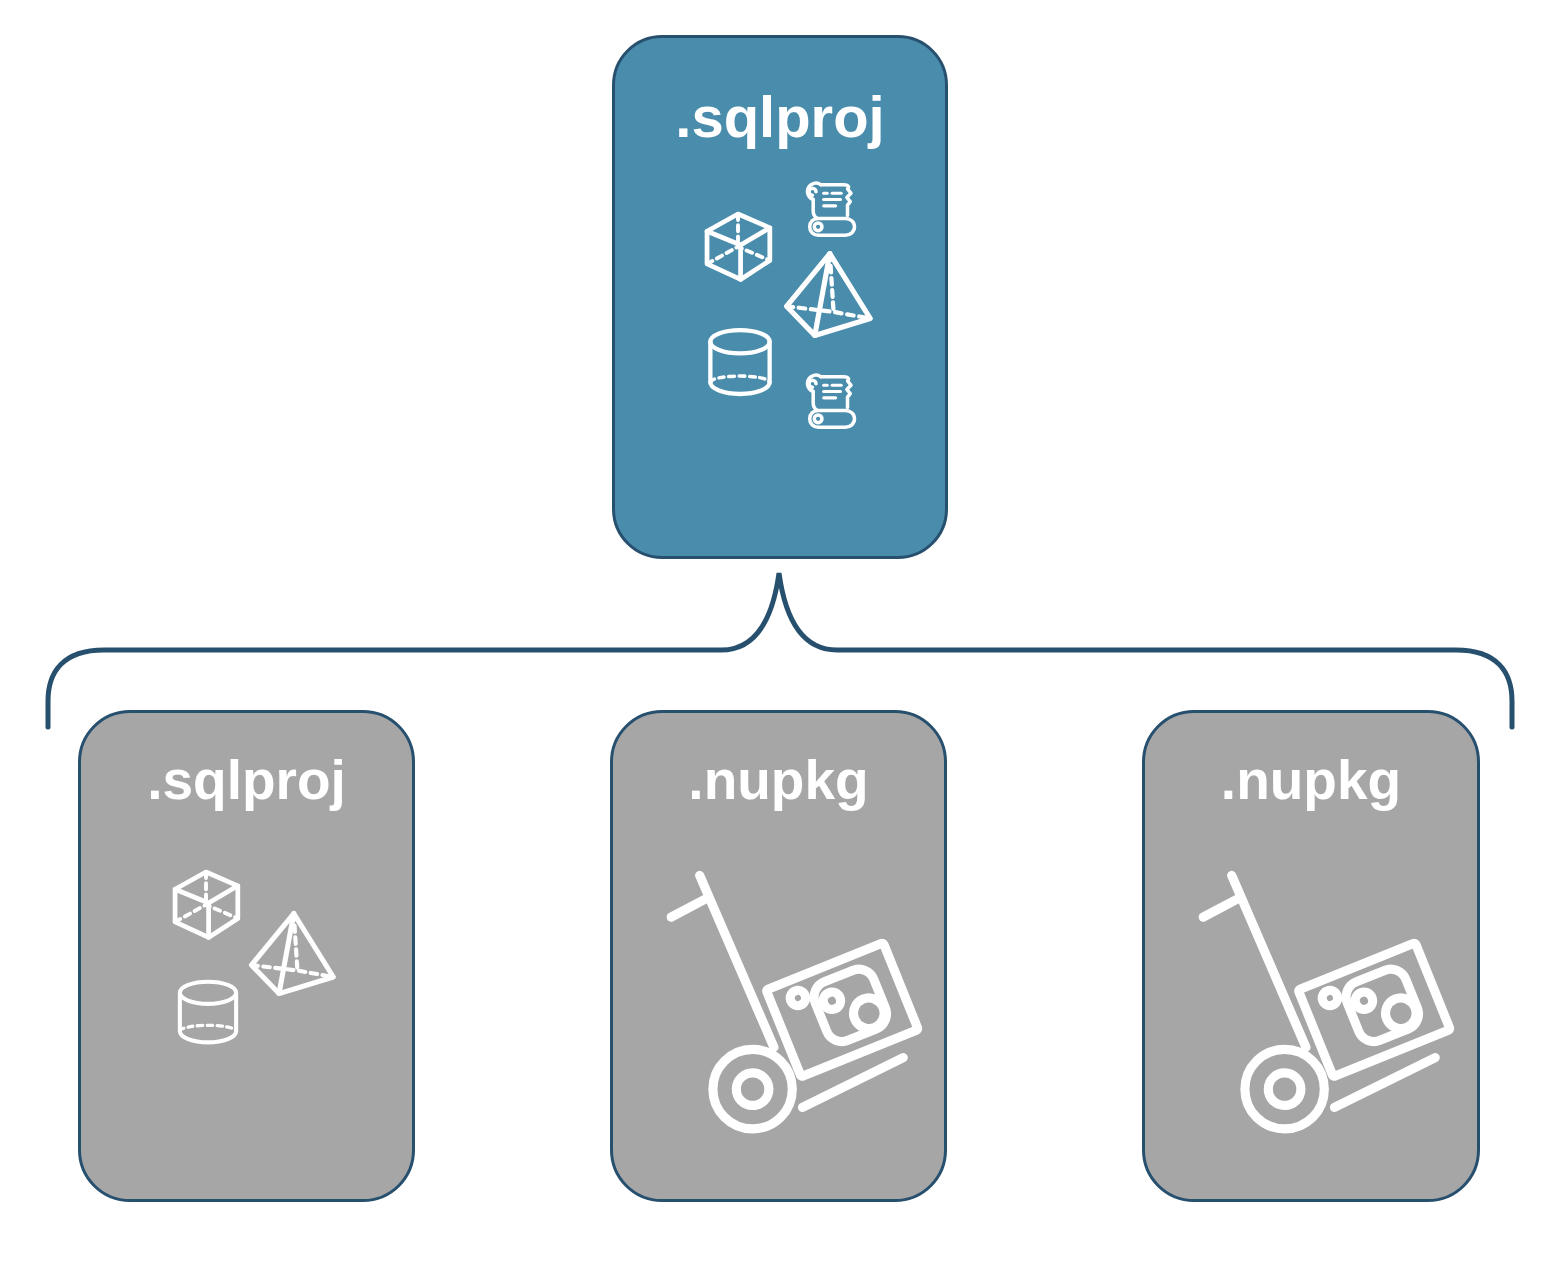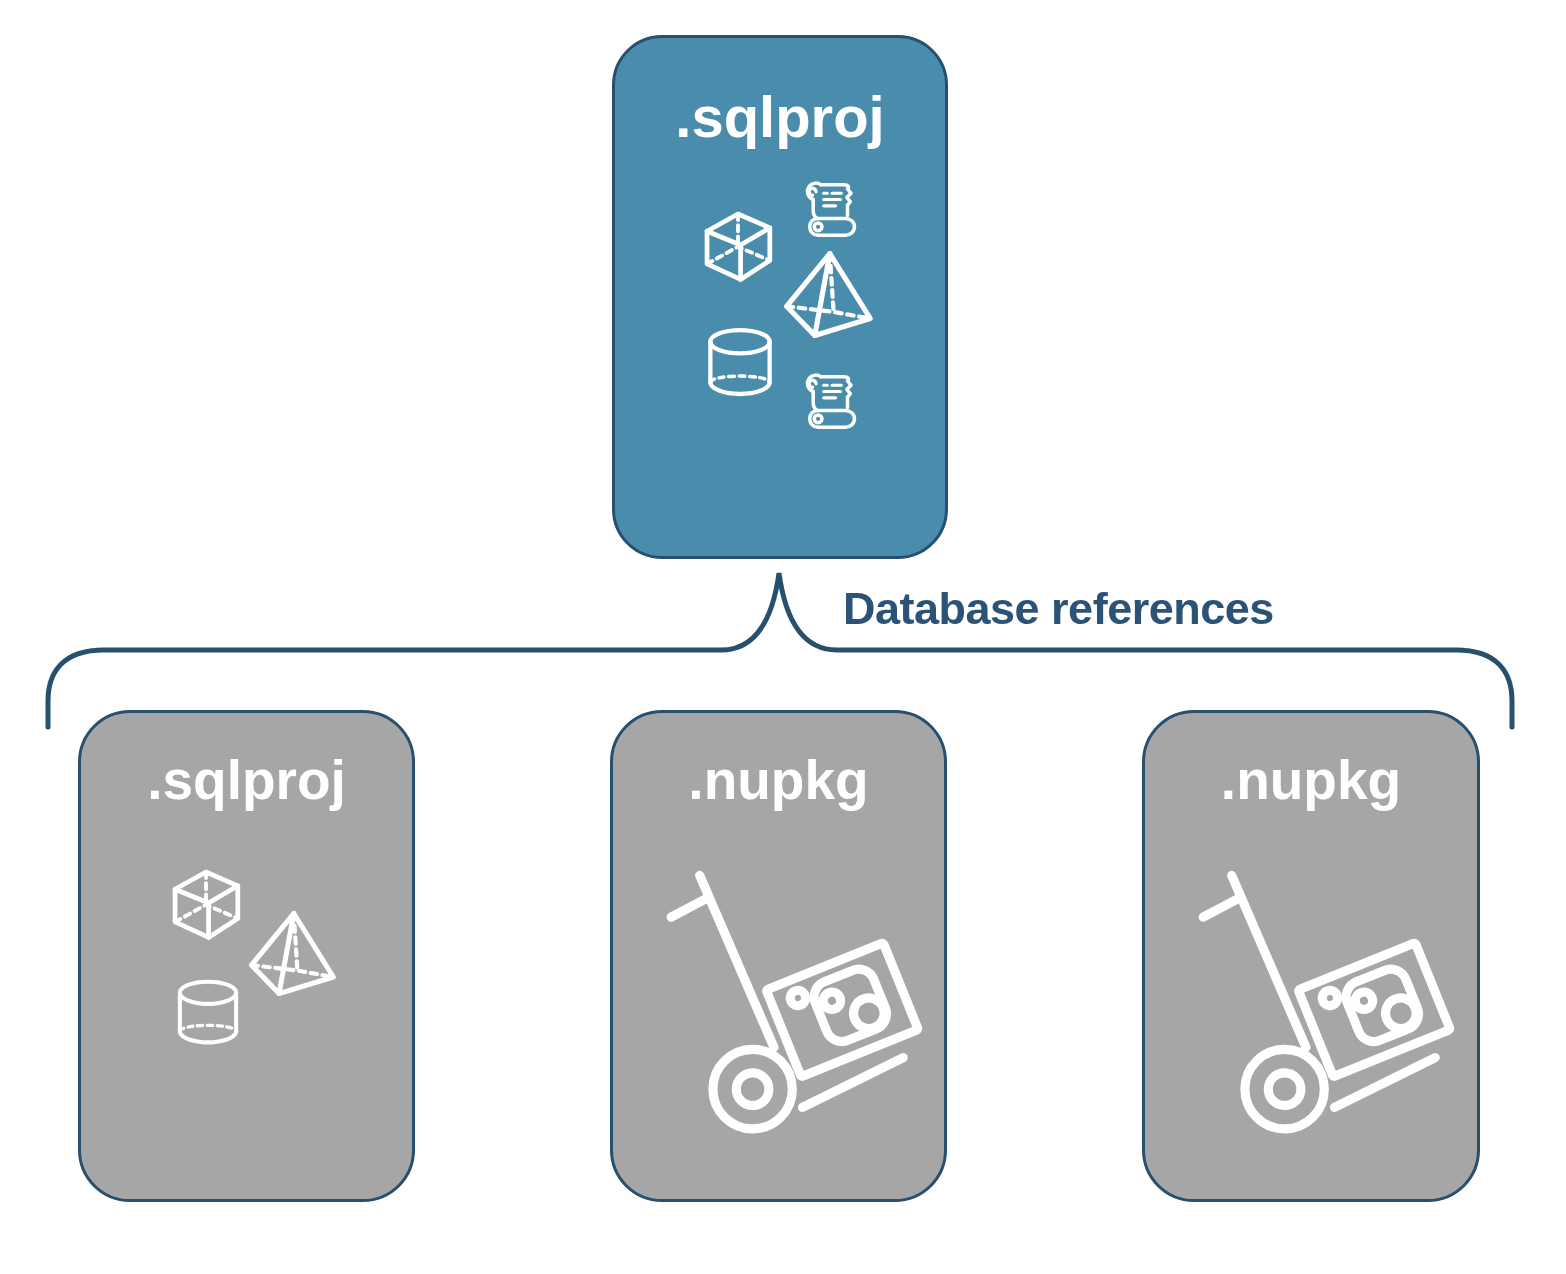--- a/index.html
+++ b/index.html
@@ -116,21 +116,20 @@
         <path d="M41 35 h24"></path>
         <path d="M41 44 h17"></path>
       </g>
     </svg>
   </div>
 
   <svg class="brace" viewBox="0 0 1566 1274">
     <path d="M48 727 L48 701 C48 672 63 650 104 650 L721 650 C757 650 773 617 779 573 C785 617 801 650 837 650 L1456 650 C1497 650 1512 672 1512 701 L1512 727"></path>
   </svg>
 
-  <div class="conn-label">Database references</div>
 
   <div class="box child c1">
     <div class="title">.sqlproj</div>
 
     <svg class="icon cube" viewBox="0 0 100 100" stroke-width="5.5">
       <path d="M14 34 L50 14 L87 30 L53 50 Z"></path>
       <path d="M14 34 V72 L53 90 L87 68 V30"></path>
       <path d="M53 50 V90"></path>
       <g class="dash">
           <path d="M50 14 V52"></path>

